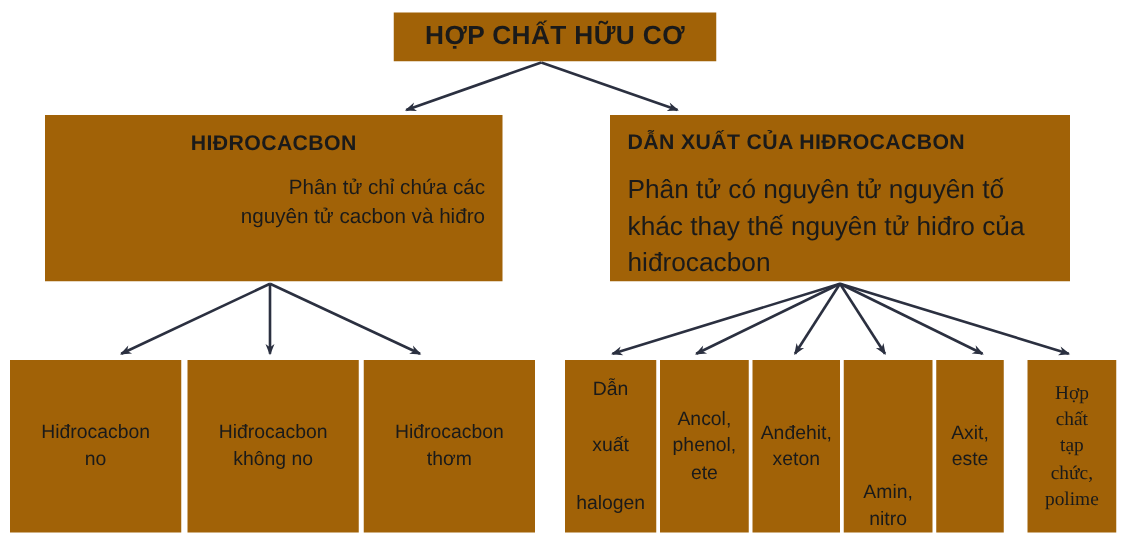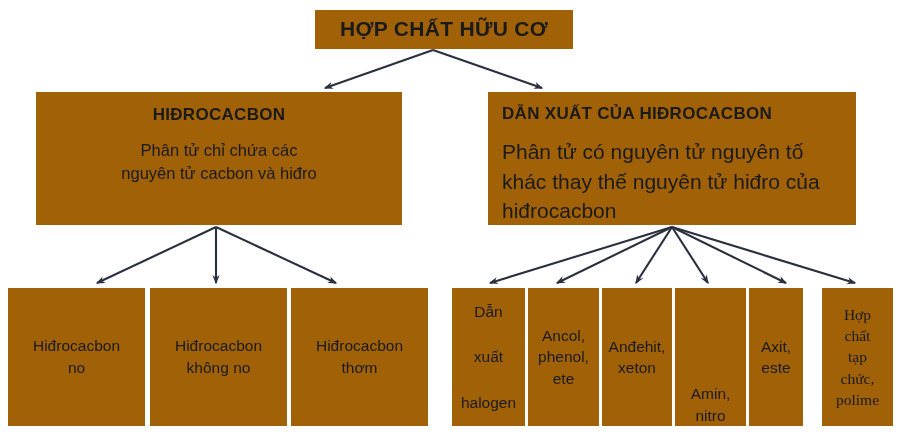--- a/index.html
+++ b/index.html
@@ -27,20 +27,21 @@
     justify-content: center;
     text-align: center;
     line-height: 1.28;
   }
   .box .title {
     font-weight: bold;
     letter-spacing: 0.3px;
   }
   .box .desc {
     font-weight: normal;
+    text-align: right;
   }
 
   
   #root-box {
     left: 315px;
     top: 10px;
     width: 258px;
     height: 39px;
     font-size: 21px;
     justify-content: center;

